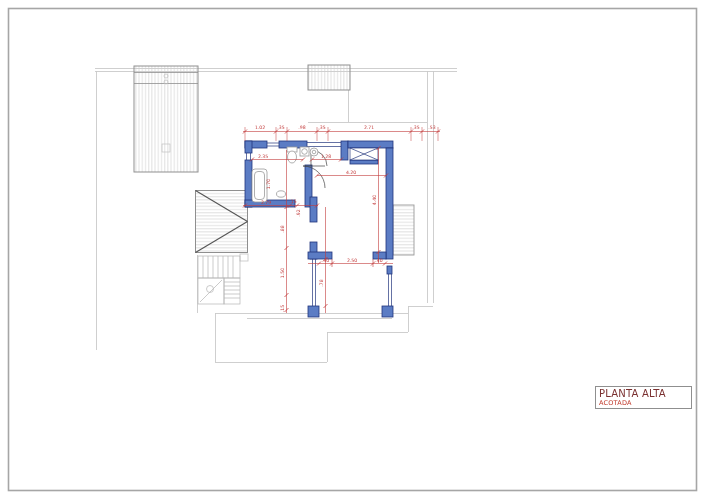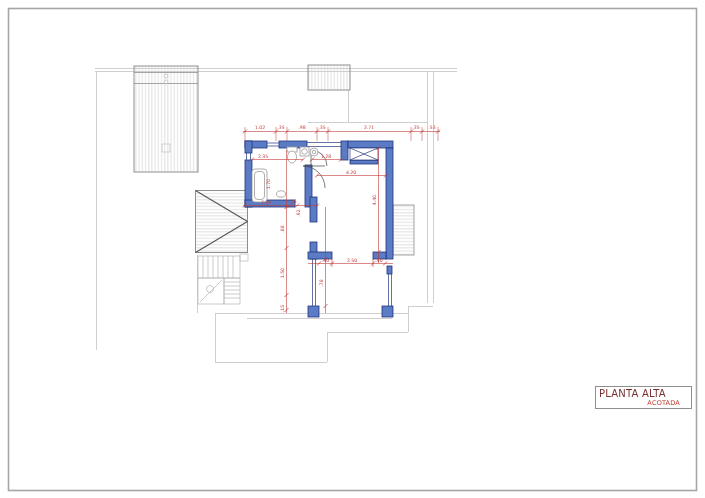--- a/index.html
+++ b/index.html
@@ -12,21 +12,21 @@
   .sheet{position:relative;width:705px;height:498px;background:#fff;overflow:hidden;
          font-family:"DejaVu Sans",sans-serif;}
   .plan-svg{position:absolute;left:0;top:0;}
   .dim{font-family:"DejaVu Sans",sans-serif;font-size:4.6px;fill:var(--c-dimension);
        text-anchor:middle;}
   .title-block{position:absolute;left:595px;top:386px;width:97px;height:23px;
        border:1px solid var(--c-outline-mid);background:#fff;display:flex;
        flex-direction:column;justify-content:space-between;box-sizing:border-box;
        padding:1px 3px;}
   .tb-title{font-size:10px;color:var(--c-title);text-align:left;letter-spacing:.2px;}
-  .tb-sub{font-size:6.5px;color:var(--c-subtitle);text-align:right;padding-right:8px;letter-spacing:.2px;}
+  .tb-sub{font-size:6.5px;color:var(--c-subtitle);text-align:left;padding-right:8px;letter-spacing:.2px;}
 </style>
 </head>
 <body>
 
 <div class="sheet">
   <svg class="plan-svg" width="705" height="498" viewBox="0 0 705 498">
     <defs>
       <pattern id="vhatch" width="3.2" height="8" patternUnits="userSpaceOnUse">
         <line x1="1.5" y1="0" x2="1.5" y2="8" stroke="var(--c-hatch)" stroke-width="0.7"></line>
       </pattern>

